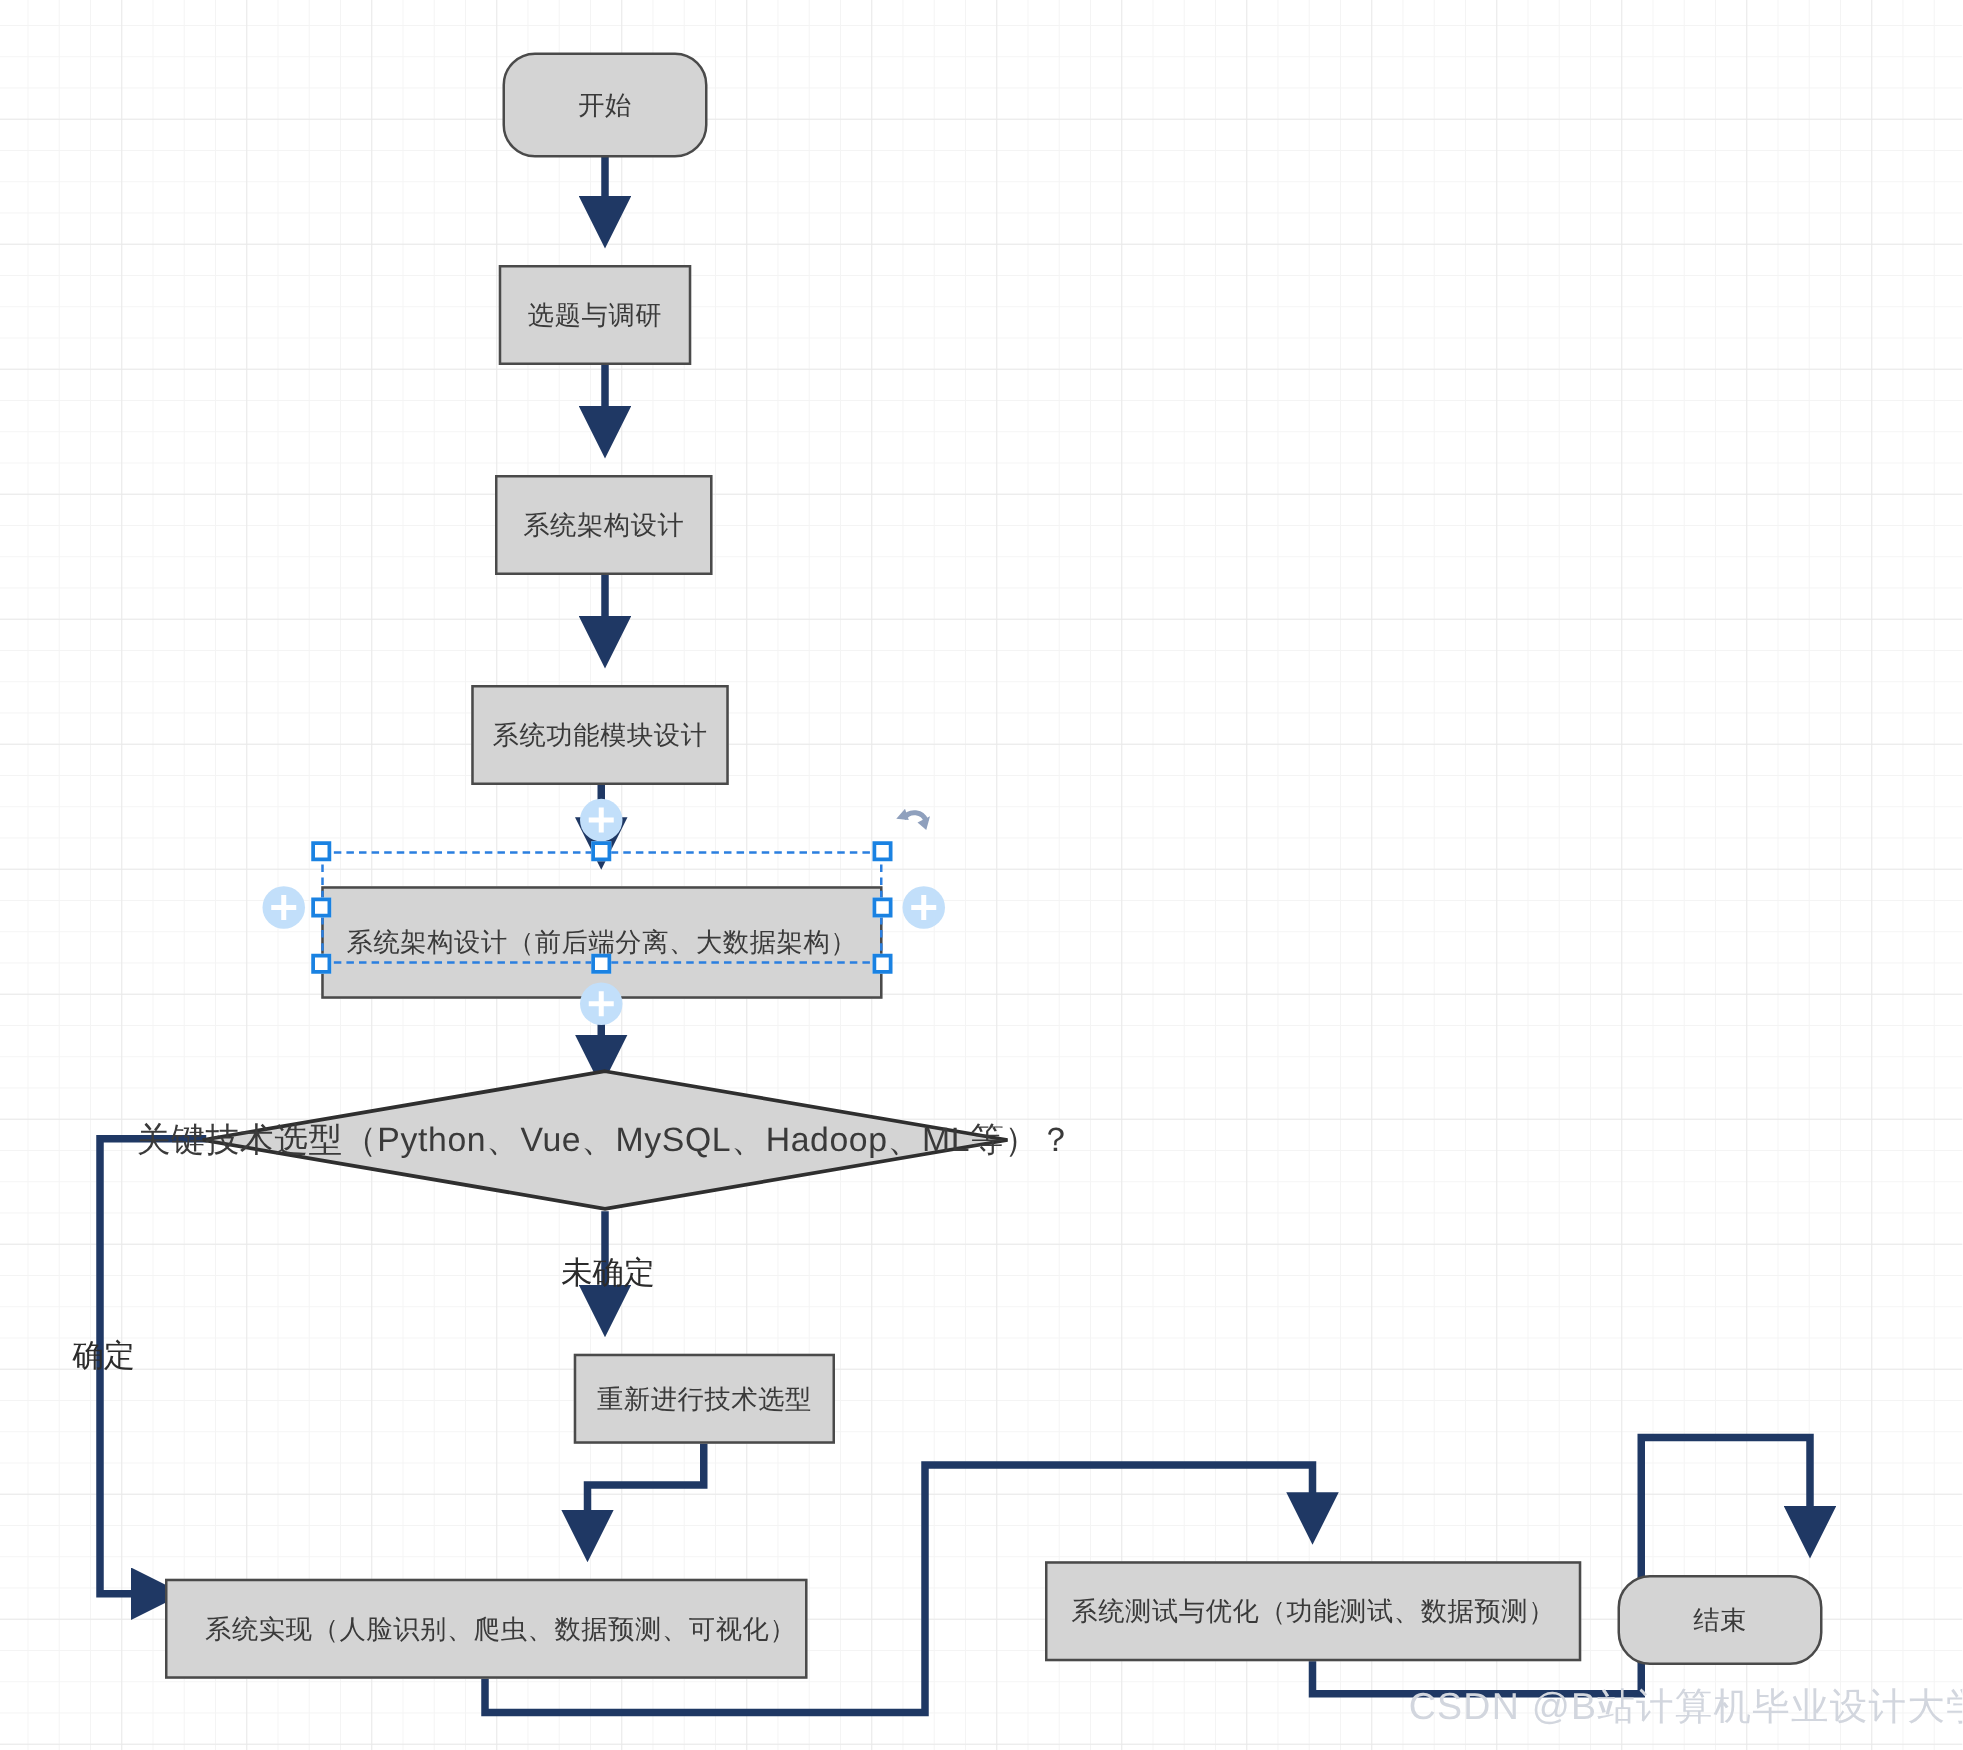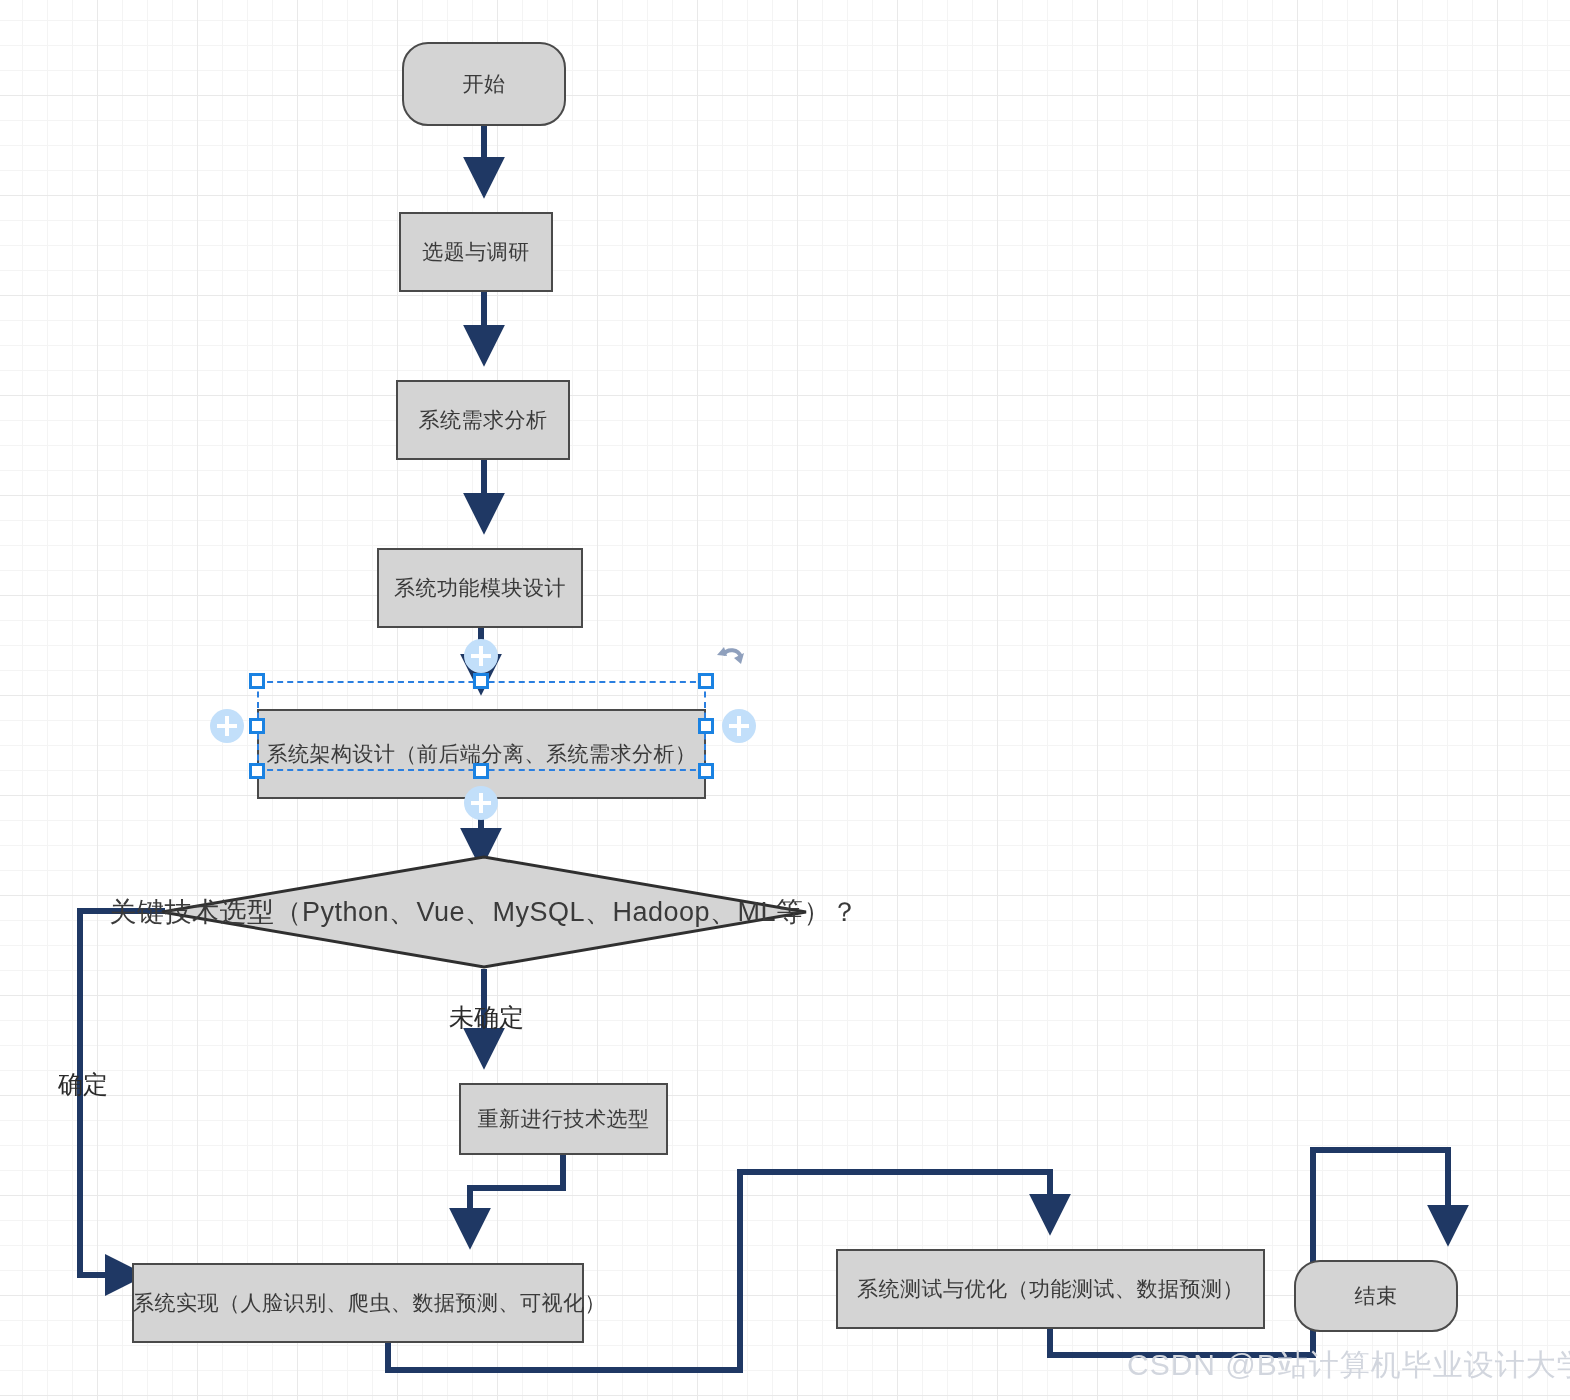--- a/index.html
+++ b/index.html
@@ -166,43 +166,43 @@
 
   <div class="node terminator" style="left:402px; top:14px; width:164px; height:84px;">
     <span>开始</span>
   </div>
 
   <div class="node process" style="left:399px; top:184px; width:154px; height:80px;">
     <span>选题与调研</span>
   </div>
 
   <div class="node process" style="left:396px; top:352px; width:174px; height:80px;">
-    <span>系统需求分析</span>
+    <span>系统架构设计</span>
   </div>
 
   <div class="node process" style="left:377px; top:520px; width:206px; height:80px;">
     <span>系统功能模块设计</span>
   </div>
 
   <div class="node process" style="left:257px; top:681px; width:449px; height:90px;">
-    <span>系统架构设计（前后端分离、系统需求分析）</span>
+    <span>系统架构设计（前后端分离、大数据架构）</span>
   </div>
 
   <div class="decision-wrap" style="left:160px; top:855px; width:648px; height:114px;">
     <svg class="decision-shape" width="648" height="114" viewBox="0 0 648 114">
       <polygon points="324,2 646,57 324,112 2,57" fill="#d4d4d4" stroke="#2f2f2f" stroke-width="3"></polygon>
     </svg>
     <span class="decision-label">关键技术选型（Python、Vue、MySQL、Hadoop、ML等）？</span>
   </div>
 
   <div class="node process" style="left:459px; top:1055px; width:209px; height:72px;">
     <span>重新进行技术选型</span>
   </div>
 
-  <div class="node process" style="left:132px; top:1235px; width:452px; height:80px;padding-left:23px;">
+  <div class="node process" style="left:132px; top:1235px; width:514px; height:80px;padding-left:23px;">
     <span>系统实现（人脸识别、爬虫、数据预测、可视化）</span>
   </div>
 
   <div class="node process" style="left:836px; top:1221px; width:429px; height:80px;">
     <span>系统测试与优化（功能测试、数据预测）</span>
   </div>
 
   <div class="node terminator" style="left:1294px; top:1232px; width:164px; height:72px;">
     <span>结束</span>
   </div>

